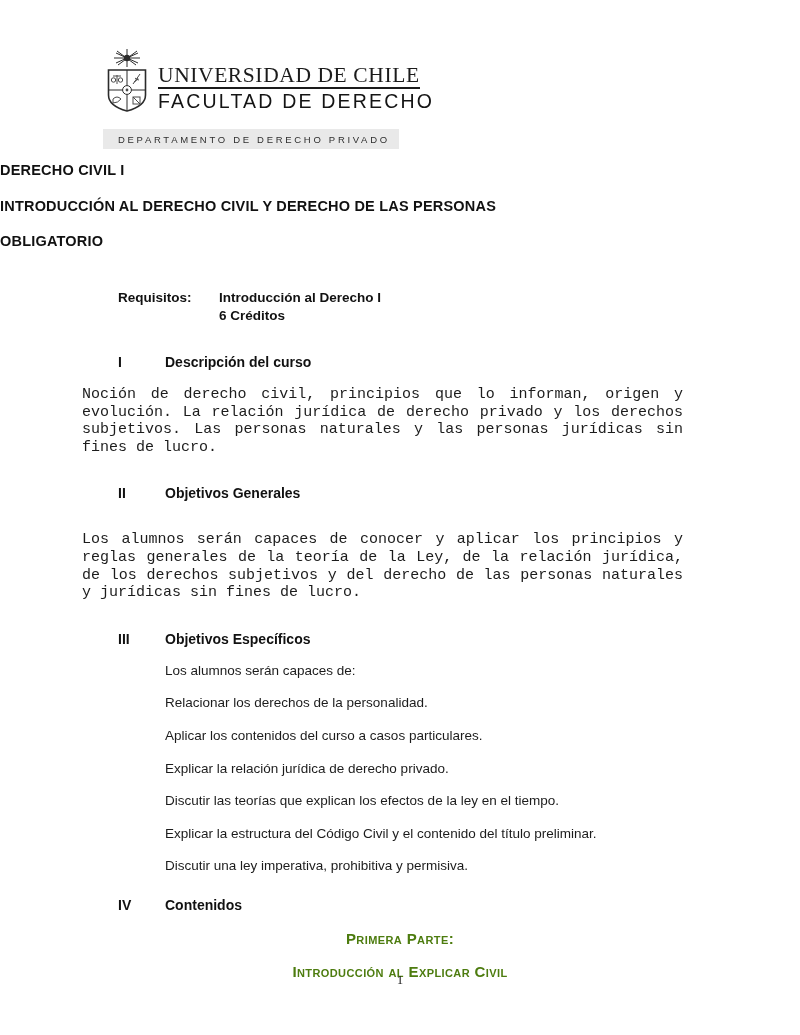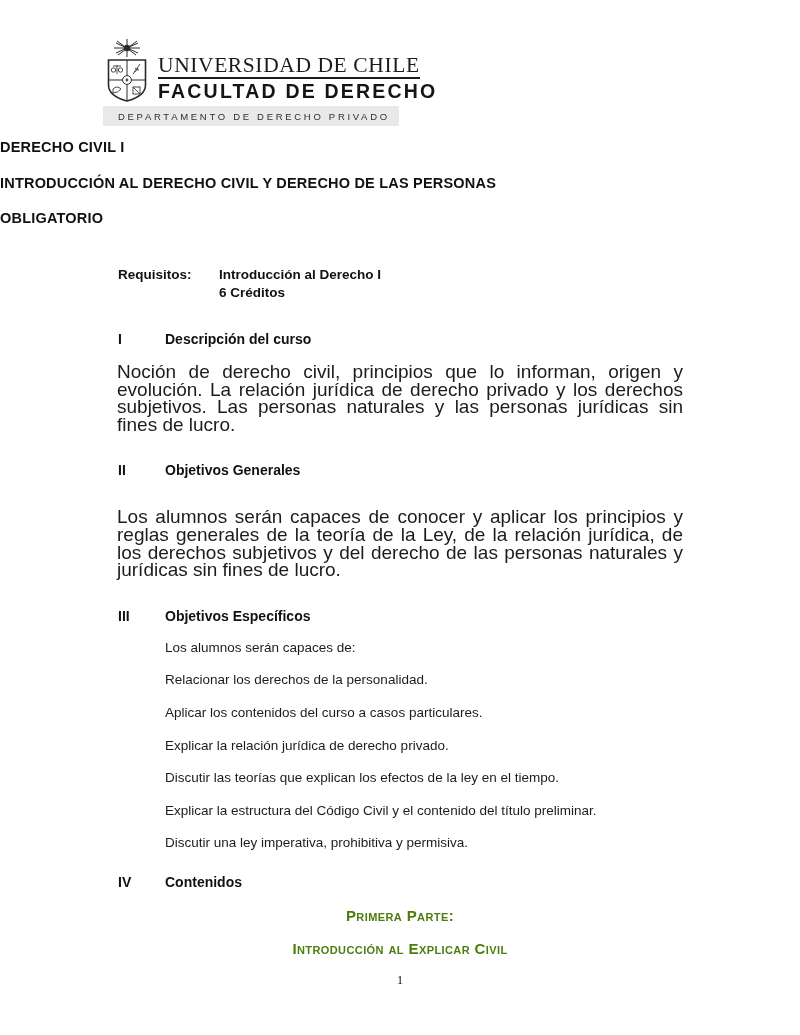--- a/index.html
+++ b/index.html
@@ -9,50 +9,50 @@
     width: 800px;
     height: 1035px;
     margin: 0 auto;
     background: #ffffff;
     color: #1c1c1c;
     font-family: "Liberation Sans", "DejaVu Sans", sans-serif;
     overflow: hidden;
   }
 
   
-  .letterhead { padding-top: 39px; }
+  .letterhead { padding-top: 49px; }
   .logo-row {
     margin-left: 103px;
     display: flex;
     align-items: flex-end;
   }
   .crest { flex: 0 0 auto; }
   .logo-text { margin-left: 7px; padding-bottom: 1px; }
   .univ-name {
     font-family: "Liberation Serif", "DejaVu Serif", serif;
     font-size: 21.5px;
     letter-spacing: 0.6px;
     color: #1b1b1b;
     display: inline-block;
     border-bottom: 2px solid #1b1b1b;
     padding-bottom: 0px;
     line-height: 1.05;
   }
   .fac-name {
     font-family: "Liberation Sans", sans-serif;
-    font-weight: bold;
+    font-weight: normal;
     font-size: 19.5px;
     letter-spacing: 2.2px;
     color: #141414;
     line-height: 1.1;
     margin-top: 2px;
   }
   .dept-bar {
     margin-left: 103px;
-    margin-top: 3px;
+    margin-top: 16px;
     width: 296px;
     height: 20px;
     background: #e9e9e9;
     color: #2e2e2e;
     font-size: 9.5px;
     letter-spacing: 2.7px;
     display: flex;
     align-items: center;
     padding-left: 15px;
   }
@@ -83,25 +83,26 @@
   .section { margin-top: 29px; }
   .sec-head {
     display: grid;
     grid-template-columns: 47px auto;
     margin: 0 117px 0 118px;
     font-weight: bold;
     font-size: 14px;
     color: #111;
   }
   .sec-para {
-    margin: 16px 117px 0 117px;
-    font-size: 19px;
+    margin: 16px 117px 0 82px;
+    font-size: 15px;
     line-height: 17.6px;
     text-align: justify;
     color: #1c1c1c;
+    font-family: Liberation Mono, monospace;
   }
   .sec-item {
     margin: 15px 117px 0 165px;
     font-size: 13.5px;
     line-height: 17.6px;
     color: #1c1c1c;
   }
   .section-iii .sec-item:first-of-type { margin-top: 16px; }
   .section-ii .sec-para { margin-top: 30px; }
   .section-iv { margin-top: 22px; }

